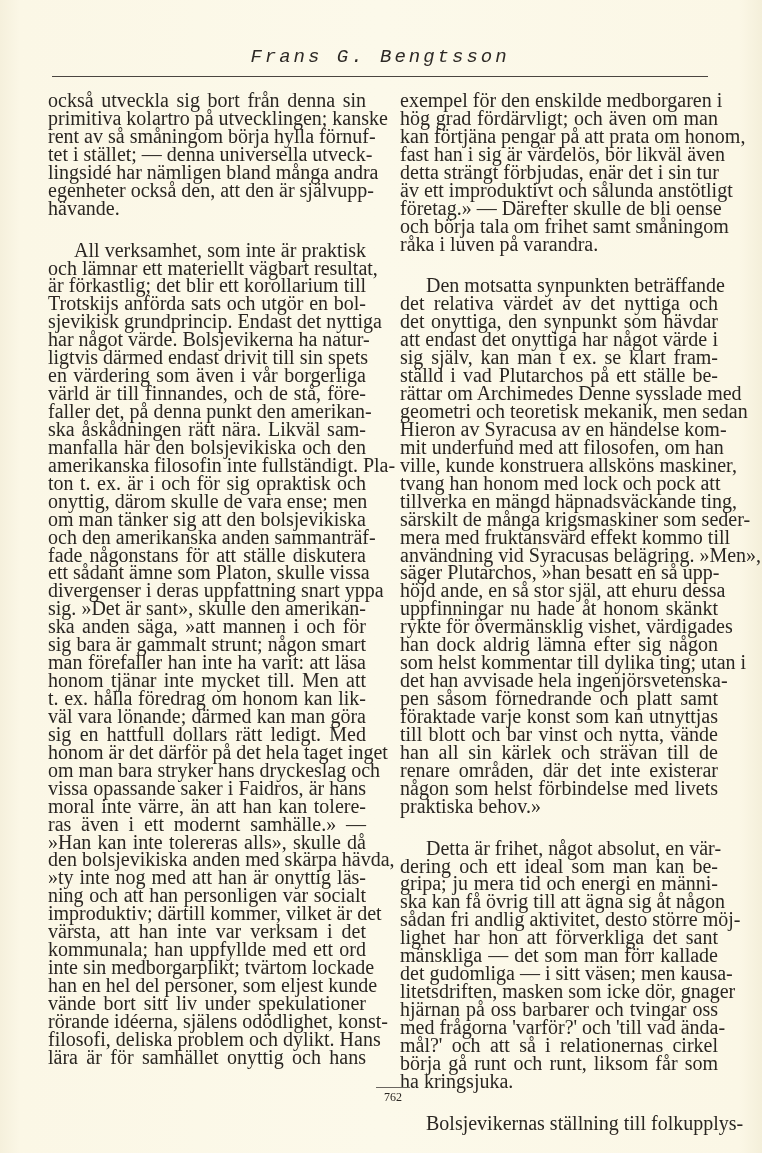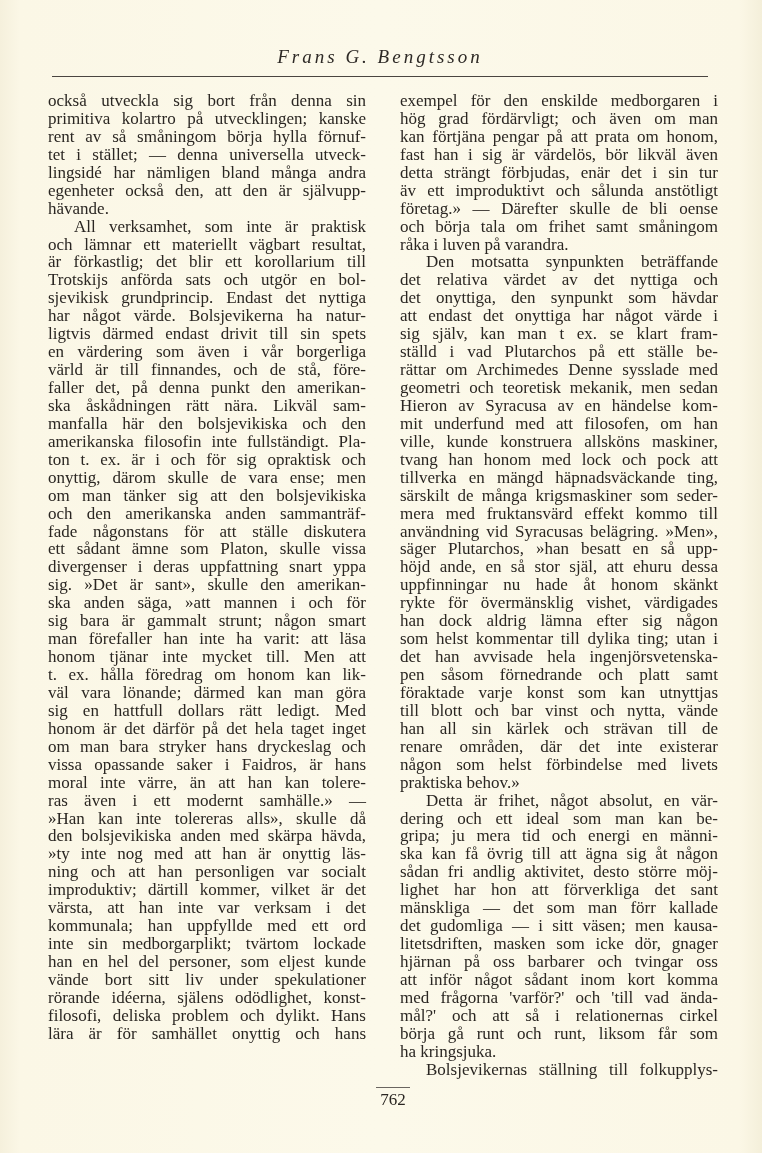--- a/index.html
+++ b/index.html
@@ -11,58 +11,58 @@
     position: relative;
     overflow: hidden;
   }
   .page {
     position: absolute; left: 0; top: 0; width: 762px; height: 1153px;
     background: linear-gradient(90deg, #f5f0dc 0px, #fbf7e6 20px, #fcf9ea 380px, #fbf7e6 740px, #f4efda 762px);
   }
   .header {
     position: absolute; left: 52px; top: 46px; width: 656px;
     text-align: center;
-    font-family: Liberation Serif, serif;
+    font-family: Liberation Mono, monospace;
     font-style: italic;
     font-size: 19px;
     letter-spacing: 3px;
     color: #2e2a26;
   }
   .header-rule {
     position: absolute; left: 52px; top: 76px; width: 656px; height: 0;
     border-top: 1.5px solid #4a4540;
   }
   .col {
     position: absolute; top: 92px; width: 318px;
     font-family: "Liberation Serif", "DejaVu Serif", serif;
-    font-size: 17px;
+    font-size: 20px;
     line-height: 17.95px;
     text-align: justify;
   }
   .col-left { left: 48px; }
   .col-right { left: 400px; }
   .line {
     display: block;
     white-space: nowrap;
     text-align: justify;
     text-align-last: justify;
     height: 17.95px;
     overflow: visible;
   }
   .line.last { text-align-last: left; }
-  .line.indent { padding-left: 26px; }
+  .line.indent { padding-left: 26px; margin-top: 24px; }
   .footer-rule {
     position: absolute; left: 376px; top: 1087px; width: 34px; height: 0;
     border-top: 1px solid #6a6560;
   }
   .page-number {
     position: absolute; left: 370px; top: 1090px; width: 46px;
     text-align: center;
     font-family: "Liberation Serif", "DejaVu Serif", serif;
-    font-size: 17px;
+    font-size: 12px;
     color: #2a2622;
   }
 </style>
 </head>
 <body>
 
 <div class="page">
   <div class="header">Frans G. Bengtsson</div>
   <div class="header-rule"></div>
 
@@ -164,21 +164,20 @@
       <span class="line indent">Detta är frihet, något absolut, en vär-</span>
       <span class="line">dering och ett ideal som man kan be-</span>
       <span class="line">gripa; ju mera tid och energi en männi-</span>
       <span class="line">ska kan få övrig till att ägna sig åt någon</span>
       <span class="line">sådan fri andlig aktivitet, desto större möj-</span>
       <span class="line">lighet har hon att förverkliga det sant</span>
       <span class="line">mänskliga — det som man förr kallade</span>
       <span class="line">det gudomliga — i sitt väsen; men kausa-</span>
       <span class="line">litetsdriften, masken som icke dör, gnager</span>
       <span class="line">hjärnan på oss barbarer och tvingar oss</span>
-      <span class="line">att inför något sådant inom kort komma</span>
       <span class="line">med frågorna 'varför?' och 'till vad ända-</span>
       <span class="line">mål?' och att så i relationernas cirkel</span>
       <span class="line">börja gå runt och runt, liksom får som</span>
       <span class="line last">ha kringsjuka.</span>
       <span class="line indent">Bolsjevikernas ställning till folkupplys-</span>
     </div>
 
   <div class="footer-rule"></div>
   <div class="page-number">762</div>
 </div>

